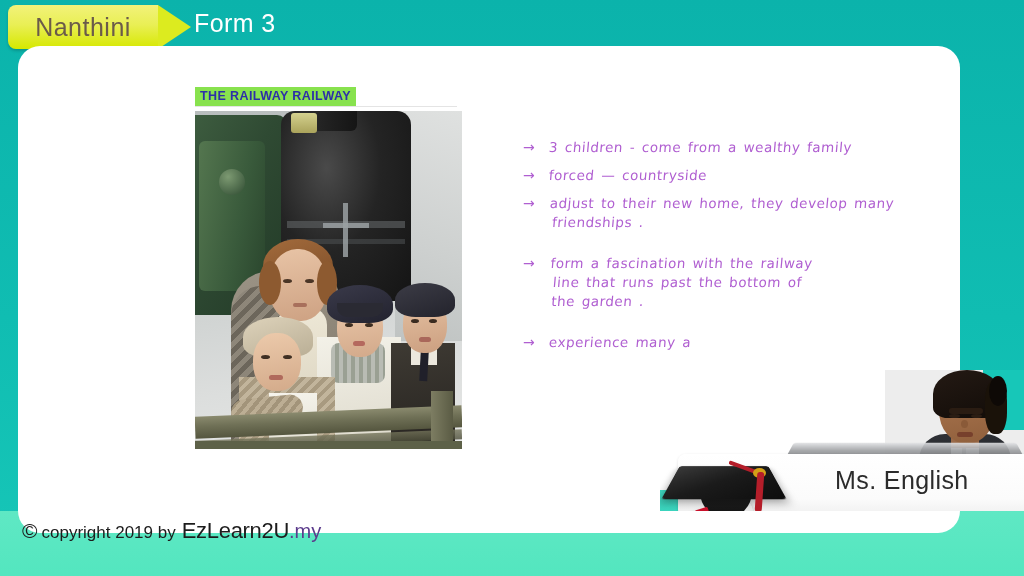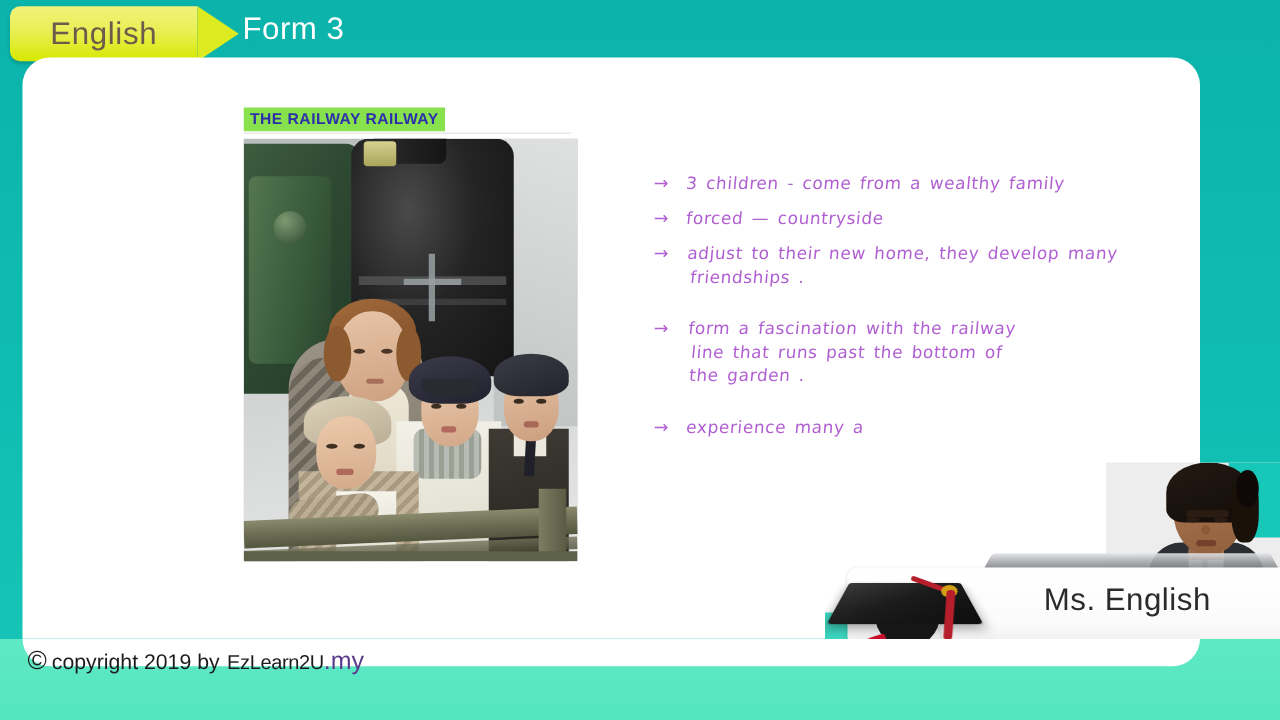--- a/index.html
+++ b/index.html
@@ -318,31 +318,31 @@
     position:absolute;left:18px;top:511px;width:942px;height:22px;
     background:#ffffff;border-radius:0 0 22px 22px;
   }
   #copyright{
     position:absolute;left:22px;top:518px;
     display:flex;align-items:baseline;
     color:#1c1c1c;
   }
   #copyright-symbol{font-size:21px;line-height:1;margin-right:4px;}
   #copyright-text{font-size:17px;}
-  #copyright-brand{font-size:16px;margin-left:6px;letter-spacing:-.3px;text-align:right;}
+  #copyright-brand{font-size:22px;margin-left:6px;letter-spacing:-.3px;text-align:right;}
   #copyright-tld{font-size:20px;color:#5b3b8c;}
 </style>
 </head>
 <body>
 
 <div id="slide-root">
 
   <div id="header-bar">
     <div id="subject-tab">
-      <div id="subject-tab-label">English</div>
+      <div id="subject-tab-label">Nanthini</div>
     </div>
     <div id="form-label">Form 3</div>
   </div>
 
   <div id="slide-canvas">
 
     <div id="topic-heading-wrap">
       <span id="topic-heading">THE RAILWAY RAILWAY</span>
       <div id="topic-underline"></div>
     </div>

